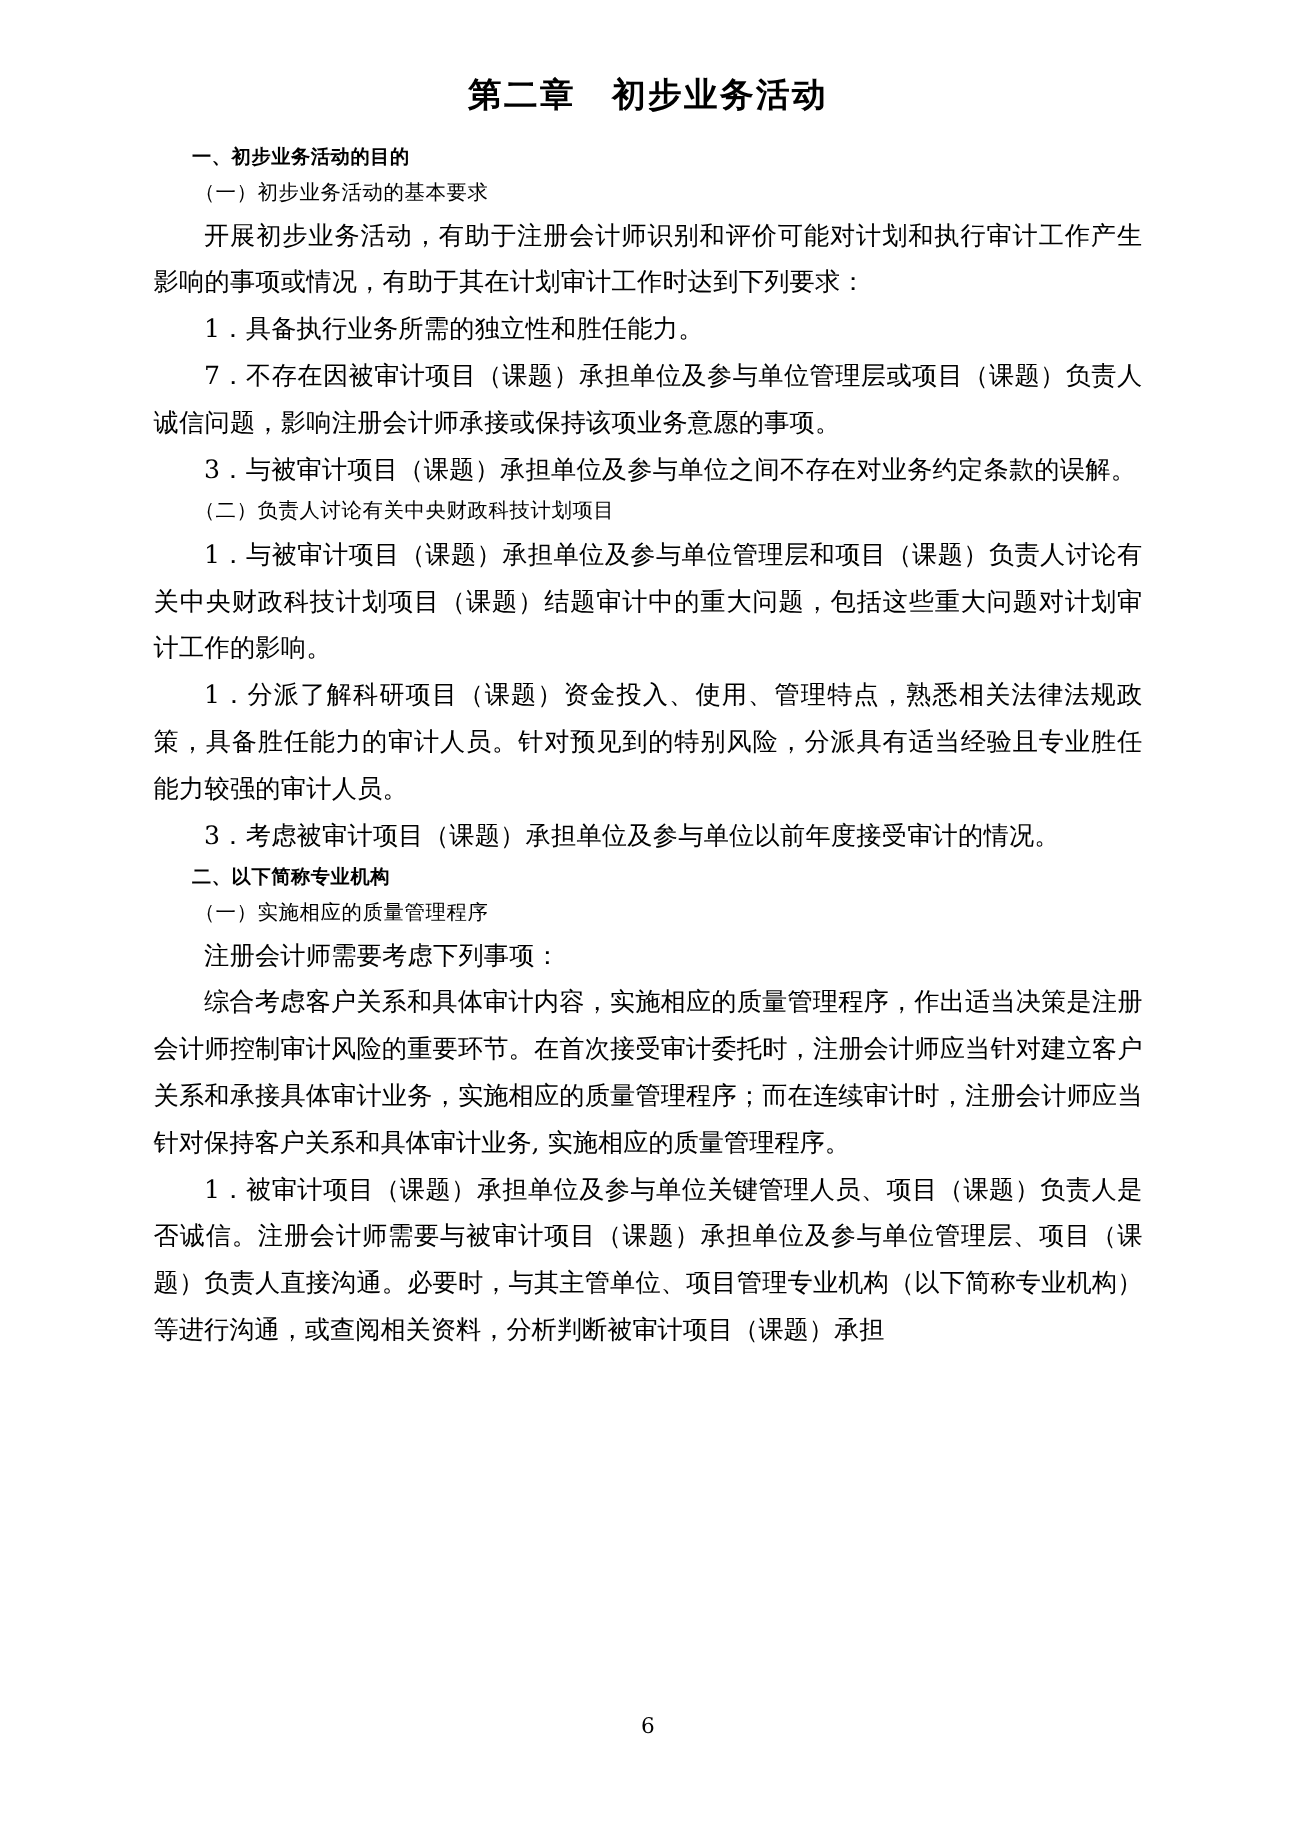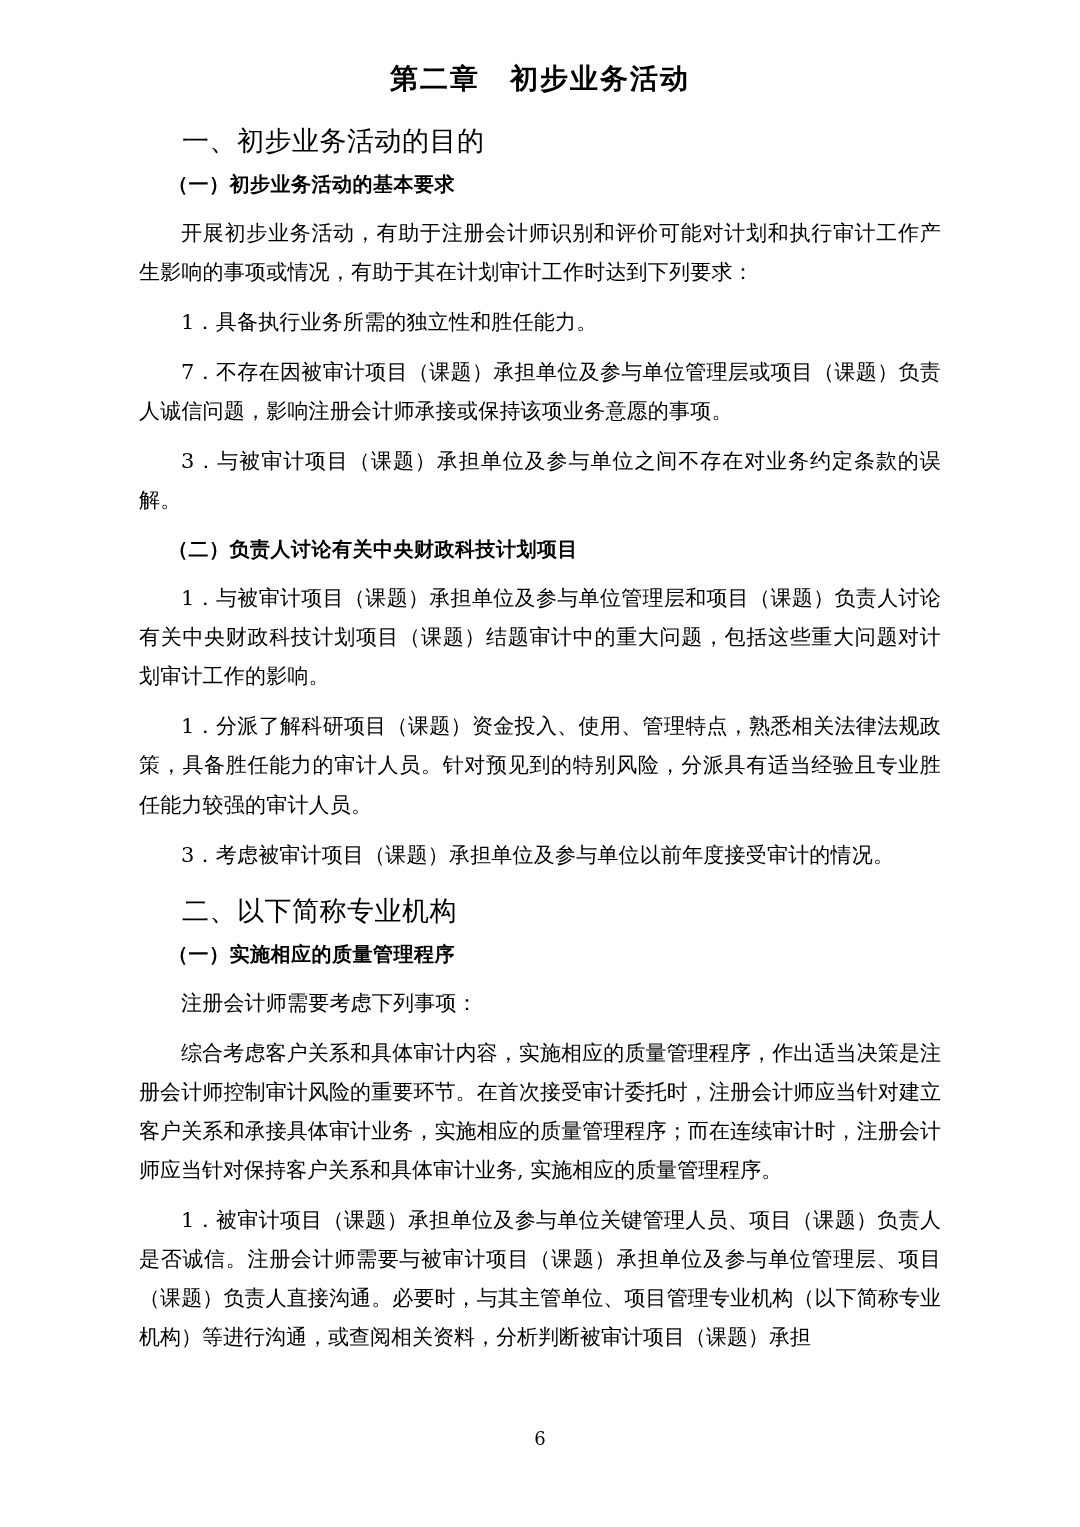--- a/index.html
+++ b/index.html
@@ -22,40 +22,40 @@
   }
   .doc-title {
     text-align: center;
     font-size: 28px;
     font-weight: bold;
     letter-spacing: 2px;
     margin: 14px 0 16px 0;
     line-height: 1.5;
   }
   .heading-1 {
-    font-size: 27px;
-    font-weight: normal;
+    font-size: 16px;
+    font-weight: bold;
     line-height: 1.85;
     text-indent: 2em;
     margin: 0;
     letter-spacing: 0.5px;
   }
   .heading-2 {
-    font-size: 20px;
-    font-weight: bold;
+    font-size: 17px;
+    font-weight: normal;
     line-height: 1.85;
     text-indent: 2em;
     margin: 0;
     letter-spacing: 0.5px;
   }
   .para {
     font-size: 21px;
     line-height: 1.86;
     text-indent: 2em;
-    margin: 11px;
+    margin: 0;
     text-align: justify;
     text-justify: inter-ideograph;
     letter-spacing: 0.2px;
   }
   .para.tight {
     letter-spacing: 0px;
   }
   .page-number {
     position: absolute;
     bottom: 78px;

